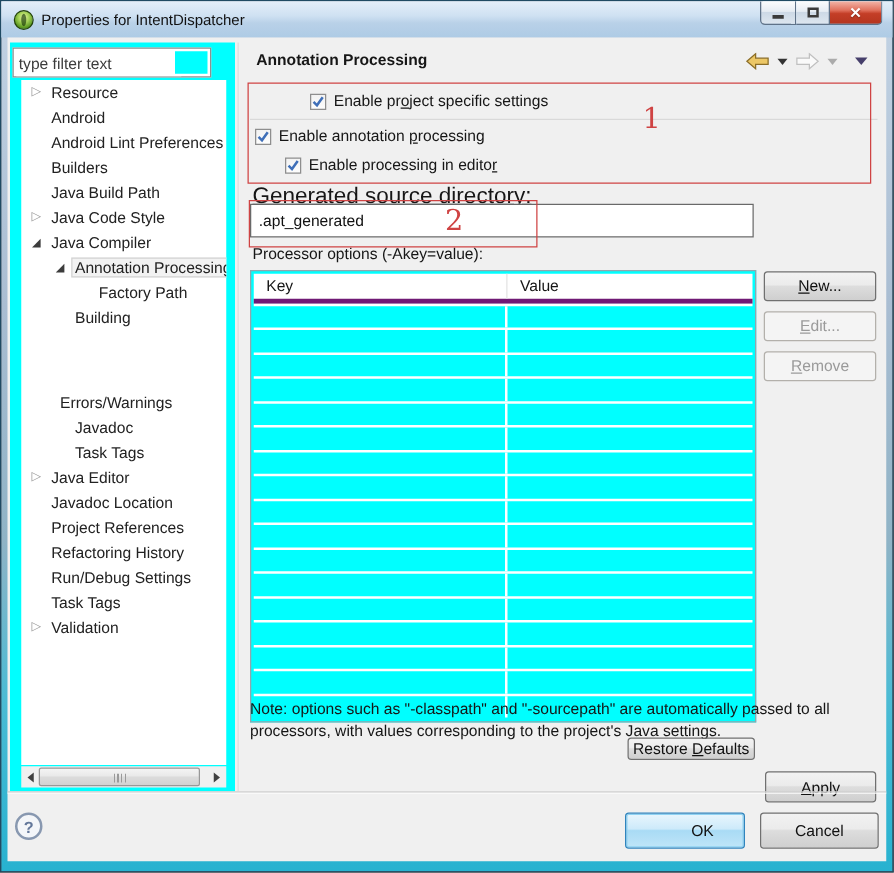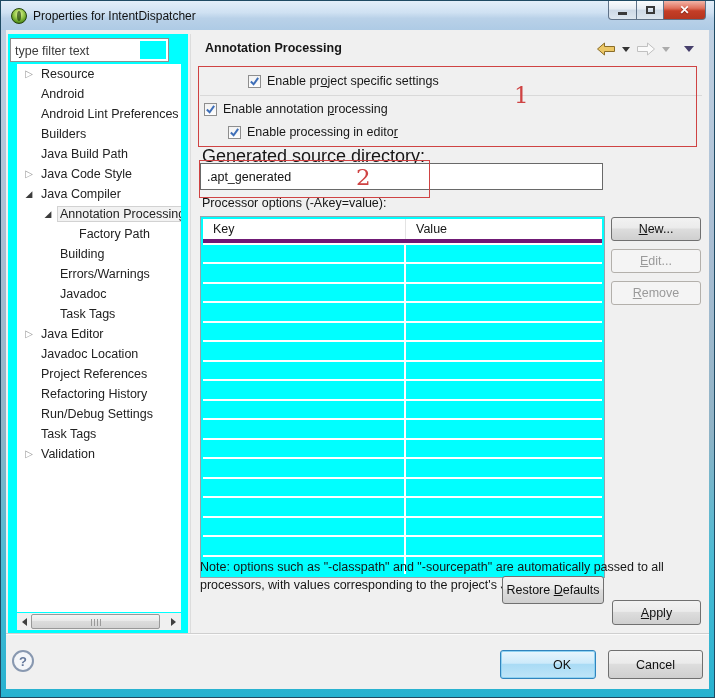--- a/index.html
+++ b/index.html
@@ -85,22 +85,22 @@
   .ot-row .c2{flex:1;}
 
   .btn{border:1px solid #707070;border-radius:3px;box-sizing:border-box;
     background:linear-gradient(180deg,#f2f2f2 0%,#ebebeb 45%,#dddddd 50%,#cfcfcf 100%);
     font-size:12.5px;color:#111;display:flex;align-items:center;justify-content:center;cursor:default;}
   .btn.disabled{border-color:#b3b0ab;background:#f4f4f4;color:#9a9a9a;}
   .btn-new{position:absolute;left:611px;top:217px;width:90px;height:24px;}
   .btn-edit{position:absolute;left:611px;top:249px;width:90px;height:24px;}
   .btn-remove{position:absolute;left:611px;top:281px;width:90px;height:24px;}
   .note{position:absolute;left:200px;top:558px;width:505px;font-size:12.5px;line-height:1.45;color:#161616;}
-  .btn-restore{position:absolute;left:502px;top:576px;width:102px;height:28px;}
-  .btn-apply{position:absolute;left:612px;top:600px;width:89px;height:25px;}
+  .btn-restore{position:absolute;left:502px;top:590px;width:102px;height:18px;}
+  .btn-apply{position:absolute;left:612px;top:617px;width:89px;height:25px;}
 
   .sep2{position:absolute;left:6px;top:633px;width:703px;height:1px;background:#cfcfcf;box-shadow:0 1px 0 #fbfbfb;}
 
   
   .help-icon{position:absolute;left:12px;top:650px;width:22px;height:22px;border-radius:50%;
     border:2px solid #8898b0;box-sizing:border-box;color:#64789b;font-size:13px;font-weight:bold;
     display:flex;align-items:center;justify-content:center;background:#f4f6f9;}
   .btn-ok{position:absolute;left:500px;top:650px;width:96px;height:29px;border:1px solid #3084bd;border-radius:3px;
     background:linear-gradient(180deg,#e9f6fd 0%,#cdeafa 45%,#a9dbf5 50%,#bfe5f8 100%);
     box-shadow:inset 0 0 0 1px #8fd2f2;font-size:12.5px;color:#111;display:flex;align-items:center;justify-content:center;box-sizing:border-box;padding-left:28px;}
@@ -177,21 +177,21 @@
         <span class="tw-label selected">Annotation Processing</span>
       </div>
       <div class="tree-row" style="padding-left: 43px;">
         <span class="tw-arrow none"></span>
         <span class="tw-label">Factory Path</span>
       </div>
       <div class="tree-row" style="padding-left: 24px;">
         <span class="tw-arrow none"></span>
         <span class="tw-label">Building</span>
       </div>
-      <div class="tree-row" style="padding-left: 24px;">
+      <div class="tree-row" style="padding-left: 12px; margin-top: 48px;">
         <span class="tw-arrow none"></span>
         <span class="tw-label">Errors/Warnings</span>
       </div>
       <div class="tree-row" style="padding-left: 24px;">
         <span class="tw-arrow none"></span>
         <span class="tw-label">Javadoc</span>
       </div>
       <div class="tree-row" style="padding-left: 24px;">
         <span class="tw-arrow none"></span>
         <span class="tw-label">Task Tags</span>

